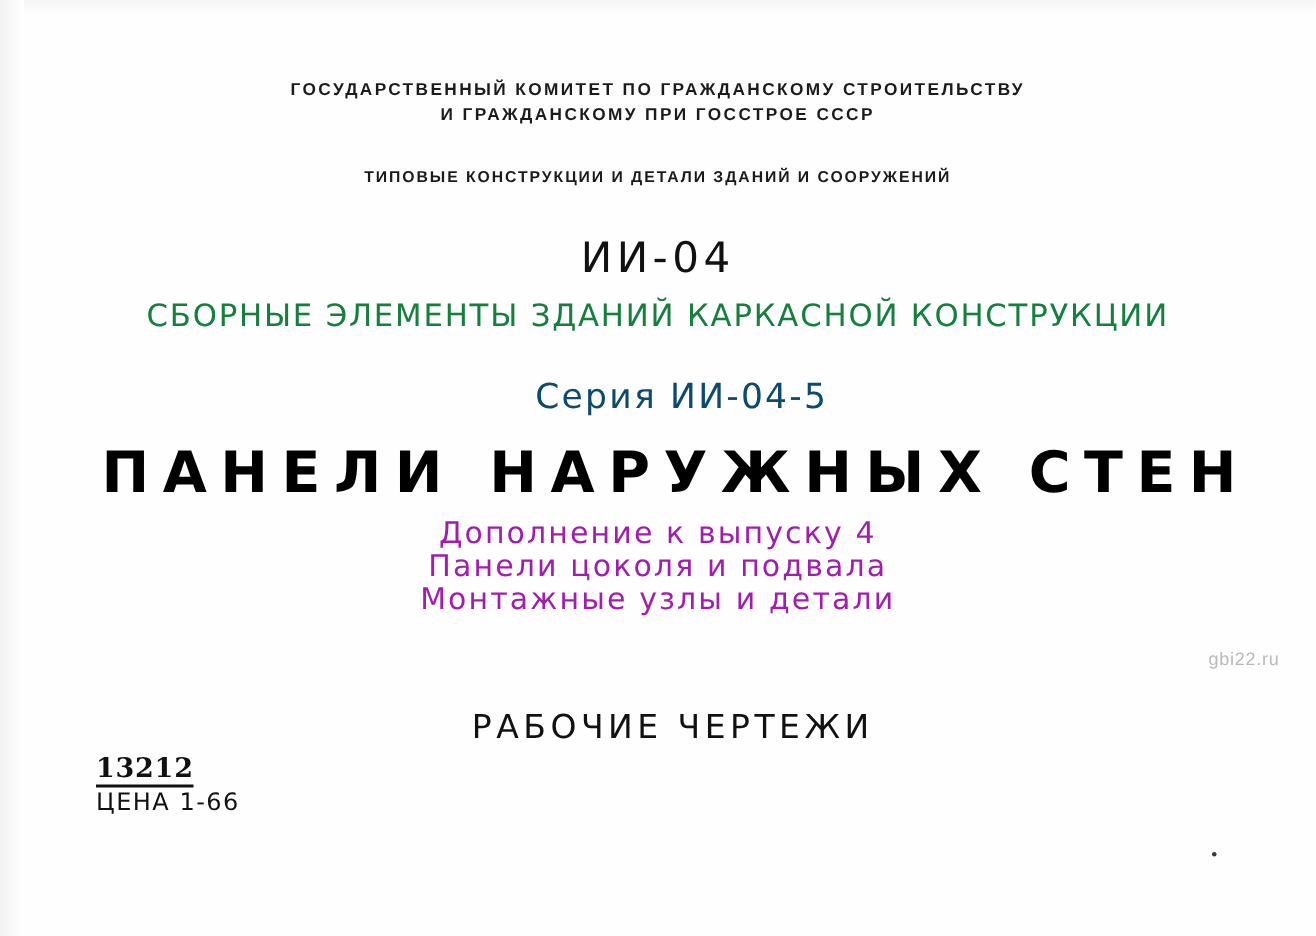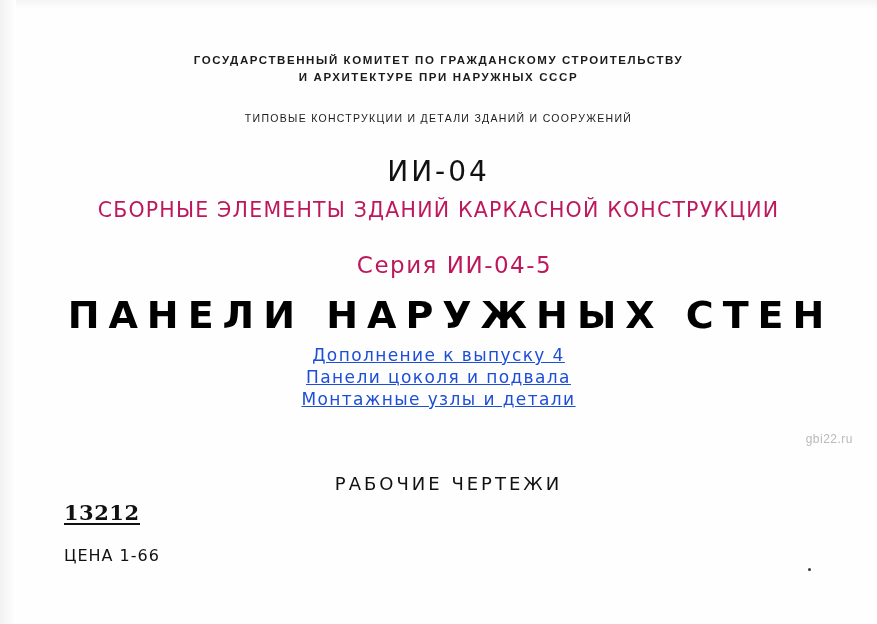--- a/index.html
+++ b/index.html
@@ -37,21 +37,21 @@
     left: 0;
     right: 0;
   }
   .subtitle-small {
     position: absolute;
     top: 112px;
     left: 0;
     right: 0;
     font-size: 10.5px;
     letter-spacing: 1.3px;
-    font-weight: 400;
+    font-weight: 700;
     color: #1b1b1b;
   }
   .series-code {
     position: absolute;
     top: 155px;
     left: 0;
     right: 0;
     font-size: 28px;
     letter-spacing: 3px;
     font-weight: 400;
@@ -59,96 +59,95 @@
     font-family: "DejaVu Sans", sans-serif;
   }
   .elements-line {
     position: absolute;
     top: 198px;
     left: 0;
     right: 0;
     font-size: 20.5px;
     letter-spacing: 1.2px;
     font-weight: 400;
-    color: #be185d;
+    color: #15803d;
     font-family: "DejaVu Sans", sans-serif;
   }
   .series-line {
     position: absolute;
     top: 252px;
     left: 0;
     right: 0;
     font-size: 23px;
     letter-spacing: 1.5px;
     font-weight: 400;
-    color: #be185d;
+    color: #0c4a6e;
     font-family: "DejaVu Sans", sans-serif;
     padding-left: 32px;
   }
   .main-title {
     position: absolute;
     top: 293px;
     left: 0;
     right: 0;
     font-size: 38px;
     letter-spacing: 9px;
     font-weight: 700;
     color: #000;
     font-family: "DejaVu Sans", sans-serif;
     padding-left: 24px;
   }
   .addendum {
     position: absolute;
     top: 345px;
     left: 0;
     right: 0;
-    font-size: 17px;
+    font-size: 20px;
     letter-spacing: 1.4px;
-    color: #1d4ed8;
+    color: #a21caf;
     font-family: "DejaVu Sans", sans-serif;
     line-height: 21px;
-    text-decoration: underline;
   }
   .addendum div {
     margin-bottom: 1px;
   }
   .working-drawings {
     position: absolute;
     top: 473px;
     left: 0;
     right: 0;
-    font-size: 18px;
+    font-size: 22px;
     letter-spacing: 3px;
     color: #111;
     font-family: "DejaVu Sans", sans-serif;
     padding-left: 20px;
   }
   .stamp {
     position: absolute;
     left: 64px;
     top: 503px;
     text-align: left;
   }
   .stamp-number {
-    font-size: 21px;
+    font-size: 18px;
     font-weight: 700;
     letter-spacing: 0.5px;
     font-family: "DejaVu Serif", serif;
     color: #111;
     line-height: 19px;
     display: inline-block;
     border-bottom: 2px solid #111;
     padding-bottom: 1px;
   }
   .stamp-price {
     font-size: 16px;
     letter-spacing: 1px;
     font-family: "DejaVu Sans", sans-serif;
     color: #111;
-    margin-top: 21px;
+    margin-top: 0;
   }
   .watermark {
     position: absolute;
     right: 24px;
     top: 432px;
     font-size: 12px;
     color: #b9b9b9;
     letter-spacing: 0.5px;
     font-family: Liberation Sans, sans-serif;
   }
@@ -176,21 +175,21 @@
 </style>
 </head>
 <body>
 
 <div class="page">
   <div class="edge-shade-top"></div>
   <div class="edge-shade-left"></div>
 
   <div class="org-block center">
     <div class="org-line">ГОСУДАРСТВЕННЫЙ  КОМИТЕТ  ПО  ГРАЖДАНСКОМУ  СТРОИТЕЛЬСТВУ</div>
-    <div class="org-line">И  АРХИТЕКТУРЕ  ПРИ  НАРУЖНЫХ  СССР</div>
+    <div class="org-line">И  ГРАЖДАНСКОМУ  ПРИ  ГОССТРОЕ  СССР</div>
   </div>
 
   <div class="subtitle-small center">ТИПОВЫЕ КОНСТРУКЦИИ  И  ДЕТАЛИ ЗДАНИЙ И СООРУЖЕНИЙ</div>
 
   <div class="series-code center">ИИ-04</div>
 
   <div class="elements-line center">СБОРНЫЕ ЭЛЕМЕНТЫ ЗДАНИЙ  КАРКАСНОЙ КОНСТРУКЦИИ</div>
 
   <div class="series-line center">Серия ИИ-04-5</div>
 

